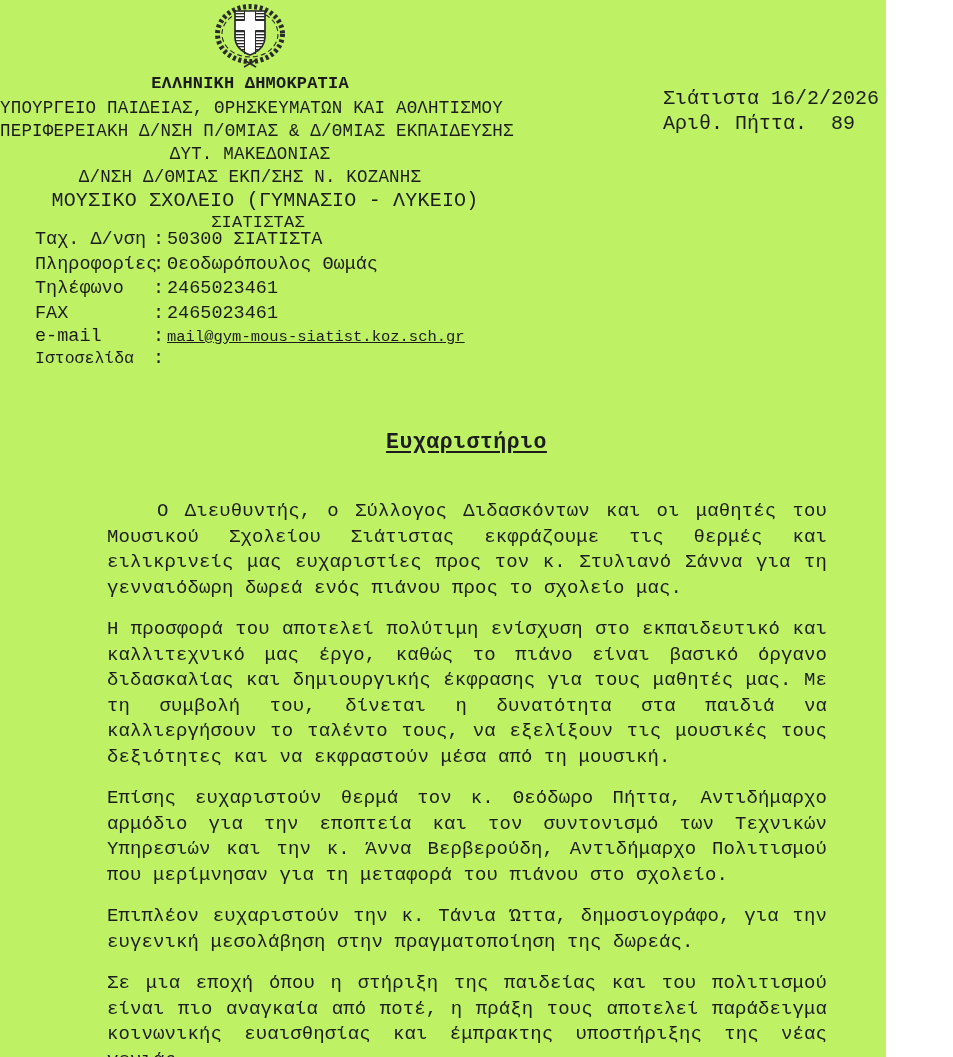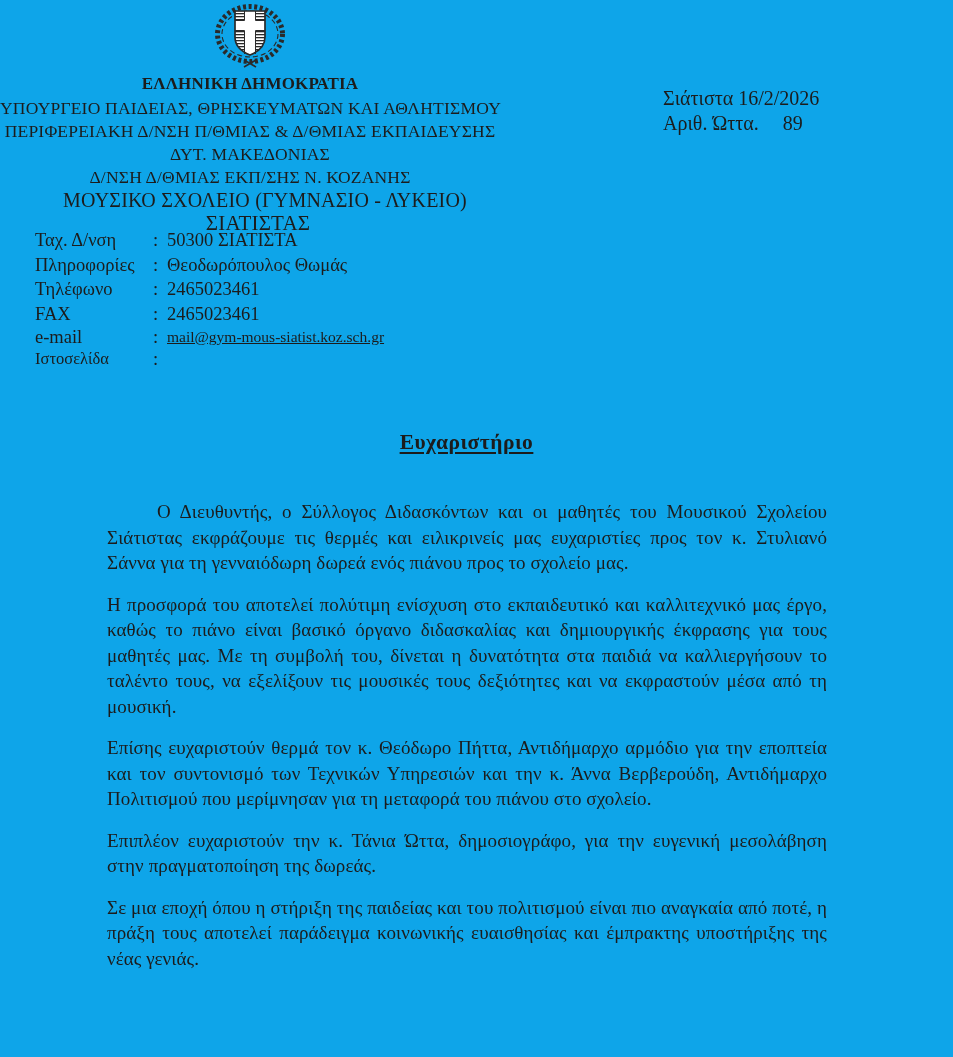--- a/index.html
+++ b/index.html
@@ -3,34 +3,34 @@
 <meta charset="utf-8">
 <style>
   * { margin:0; padding:0; box-sizing:border-box; }
   html,body { background:#ffffff; }
   body {
     width:953px; height:1057px;
     font-family:"Liberation Serif", serif;
     color:#1c1c1c;
   }
   .page {
-    position:relative; width:953px; height:1057px;
-    background:#0ea5e9; overflow:hidden;
+    position:relative; width:886px; height:1057px;
+    background:#bef264; overflow:hidden;font-family:Liberation Mono, monospace;
   }
 
   
   .lh-left {
     position:absolute; top:4px; left:0; width:500px;
     text-align:center;
   }
   .emblem { width:74px; height:66px; margin:0 auto 3px auto; }
   .lh-line { font-size:17.5px; line-height:23px; letter-spacing:0.2px; white-space:nowrap; }
   .lh-republic { font-weight:bold; font-size:17px; line-height:22px; margin-bottom:2px; }
   .lh-school  { font-size:20px; line-height:23px;margin-left:30px; }
-  .lh-city    { font-size:21px; line-height:22px;padding-left:16px; }
+  .lh-city    { font-size:17px; line-height:22px;padding-left:16px; }
 
   
   .lh-right {
     position:absolute; left:663px; top:86px;
     font-size:20px; line-height:25px; white-space:nowrap;
   }
   .proto-num { margin-left:24px; }
 
   
   .contact { position:absolute; left:35px; top:228px; font-size:18.5px; }
@@ -105,21 +105,21 @@
     <div class="lh-line">ΠΕΡΙΦΕΡΕΙΑΚΗ Δ/ΝΣΗ Π/ΘΜΙΑΣ &amp; Δ/ΘΜΙΑΣ ΕΚΠΑΙΔΕΥΣΗΣ</div>
     <div class="lh-line">ΔΥΤ. ΜΑΚΕΔΟΝΙΑΣ</div>
     <div class="lh-line">Δ/ΝΣΗ Δ/ΘΜΙΑΣ ΕΚΠ/ΣΗΣ Ν. ΚΟΖΑΝΗΣ</div>
     <div class="lh-line lh-school">ΜΟΥΣΙΚΟ ΣΧΟΛΕΙΟ (ΓΥΜΝΑΣΙΟ - ΛΥΚΕΙΟ)</div>
     <div class="lh-line lh-city">ΣΙΑΤΙΣΤΑΣ</div>
   </div>
 
   <div class="lh-right">
     <div>Σιάτιστα 16/2/2026</div>
     <div>
-      <span>Αριθ. Ώττα.</span><span class="proto-num">89</span>
+      <span>Αριθ. Πήττα.</span><span class="proto-num">89</span>
     </div>
   </div>
 
   <div class="contact">
     <div class="crow">
       <span class="clabel">Ταχ. Δ/νση</span>
       <span class="csep">:</span>
       <span class="cvalue">50300 ΣΙΑΤΙΣΤΑ</span>
     </div>
     <div class="crow">

